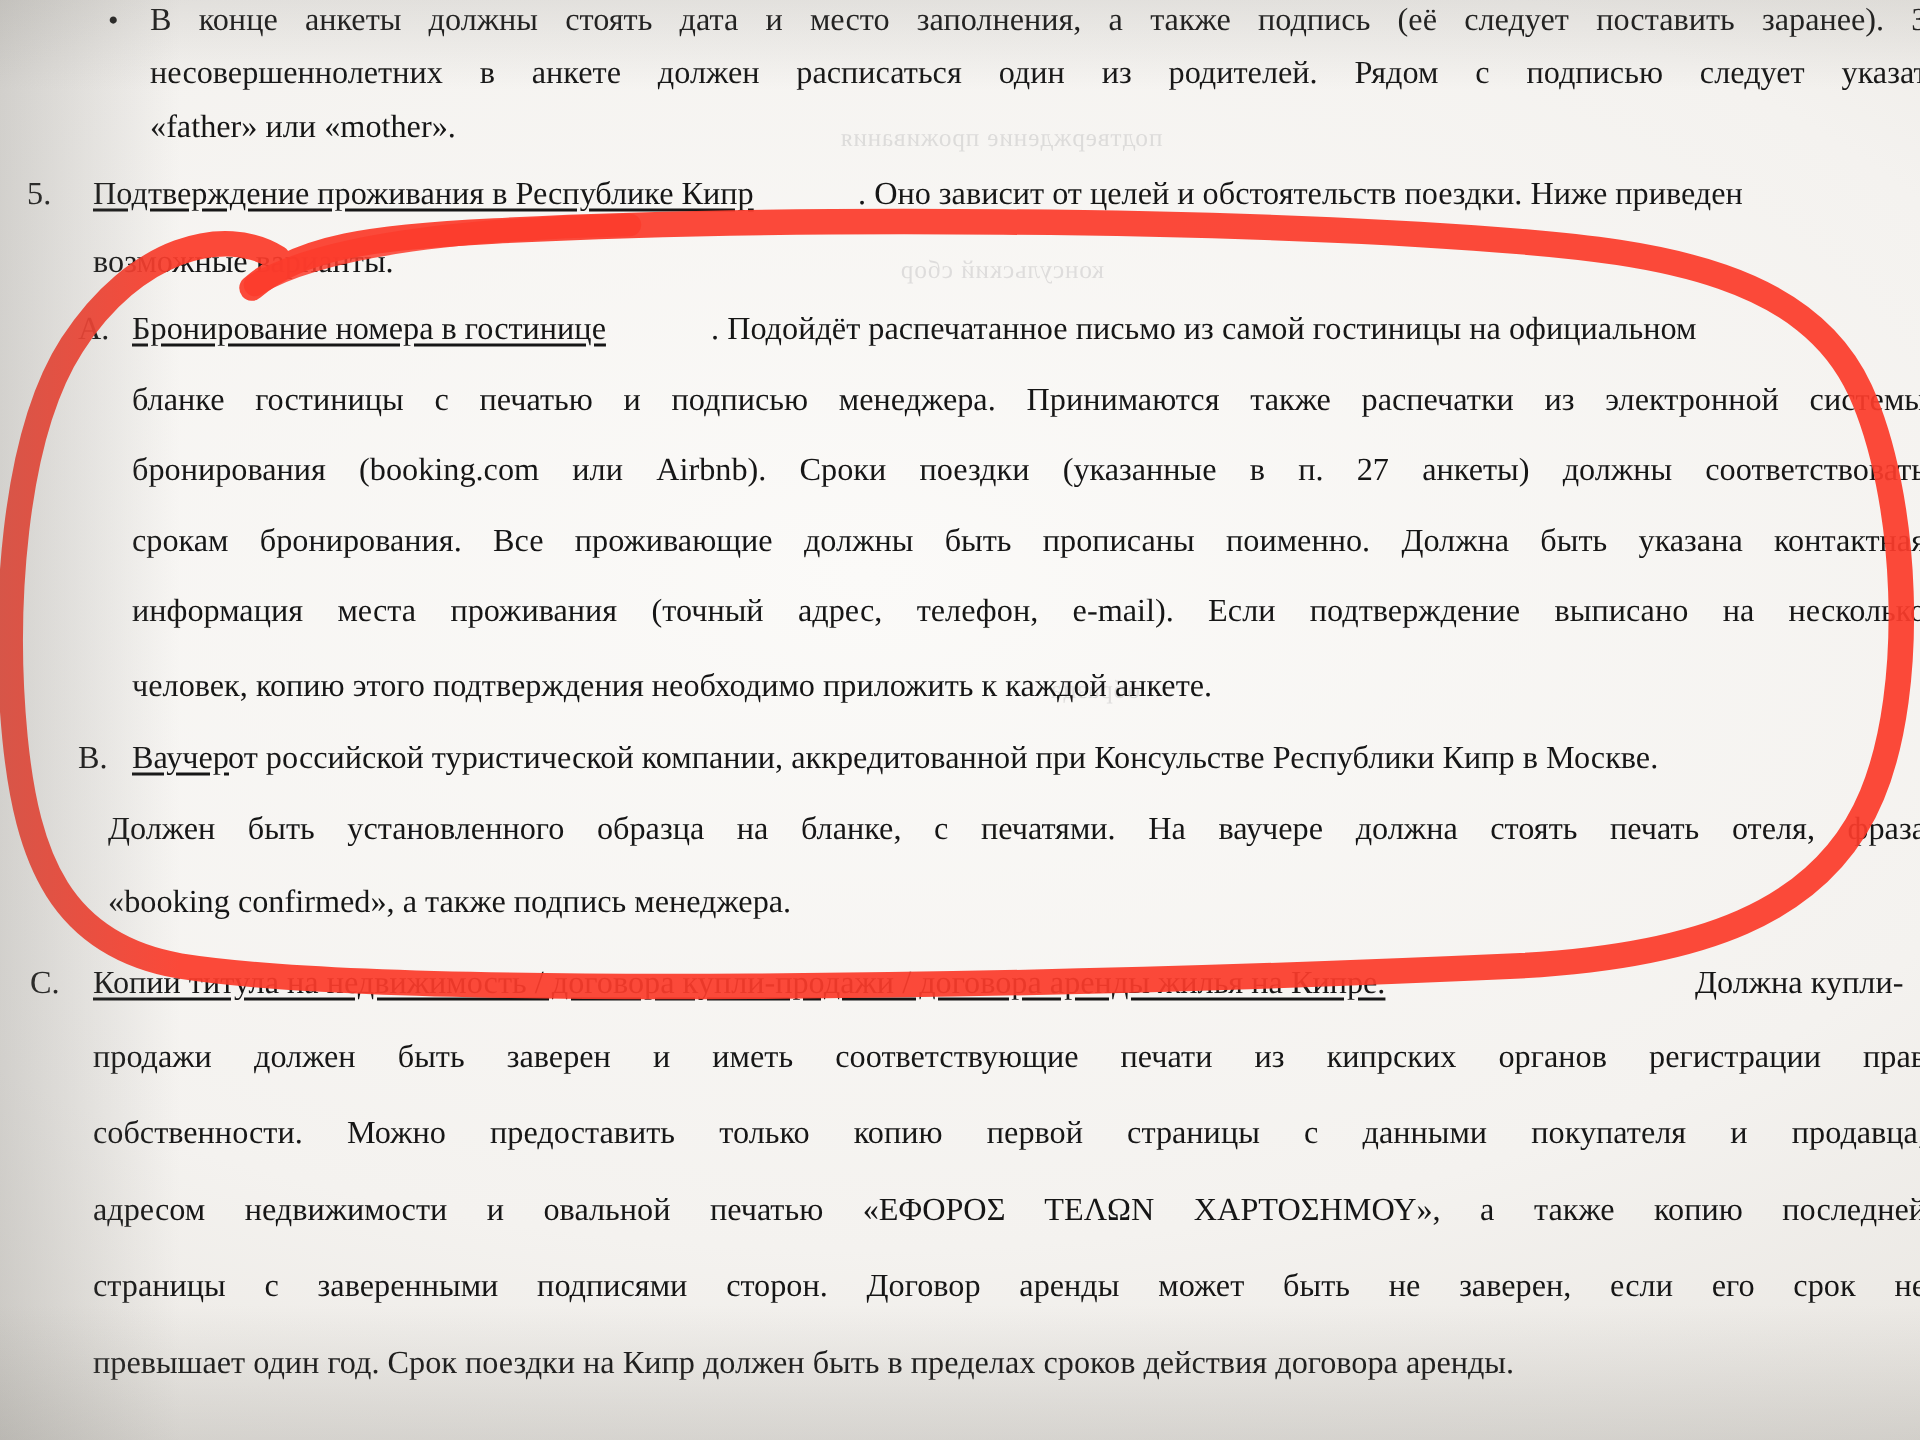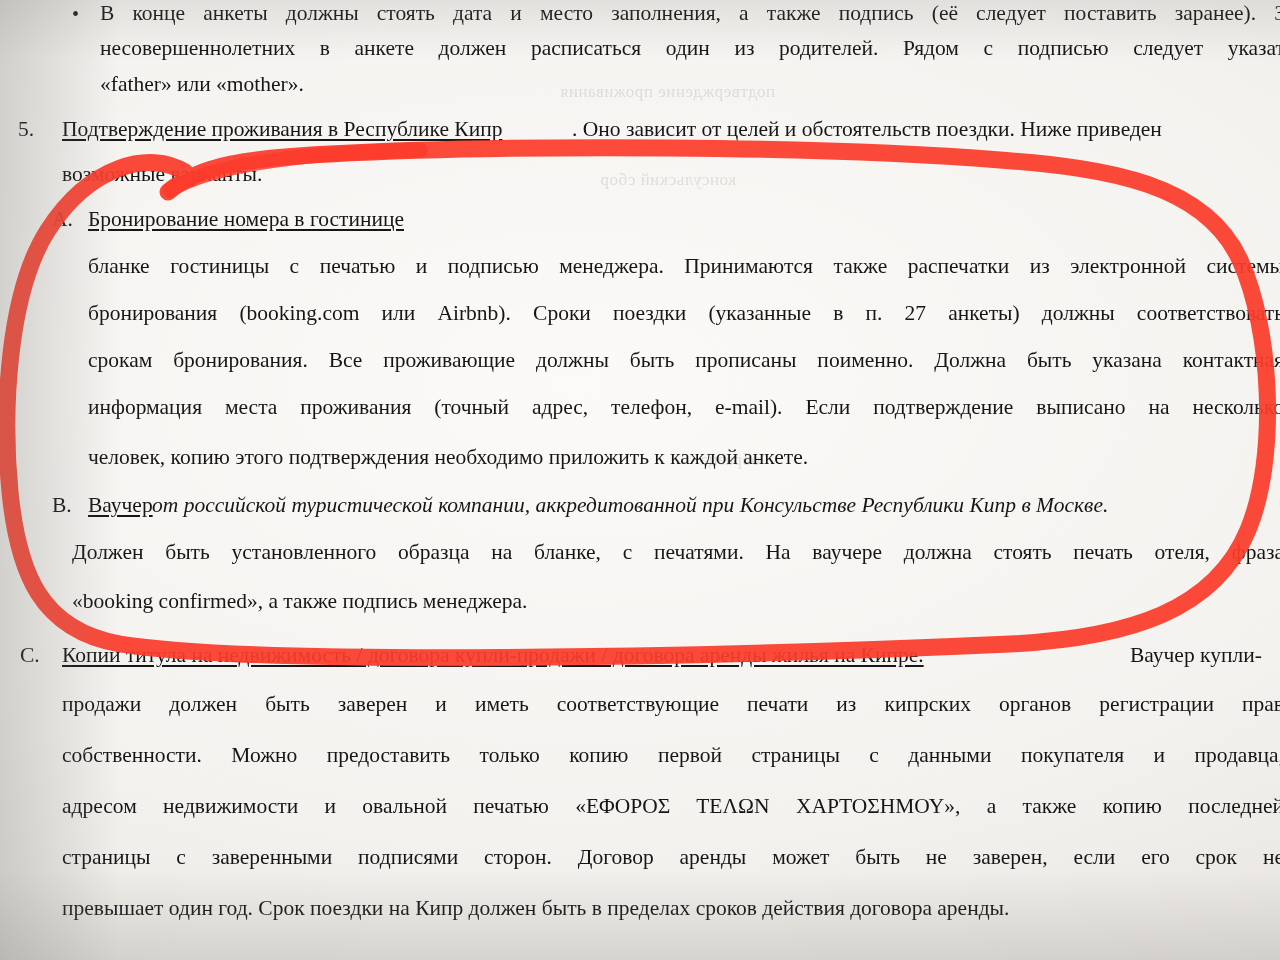--- a/index.html
+++ b/index.html
@@ -111,35 +111,36 @@
     <div class="just" style="left:100px; top:38px; width:1185px;">несовершеннолетних в анкете должен расписаться один из родителей. Рядом с подписью следует указат</div>
     <div class="line" style="left:100px; top:74px;">«father» или «mother».</div>
 
     <span class="marker" style="left:18px; top:119px;">5.</span>
     <span class="line u" style="left:62px; top:119px;">Подтверждение проживания в Республике Кипр</span>
     <span class="line" style="left:572px; top:119px;text-align:center;">. Оно зависит от целей и обстоятельств поездки. Ниже приведен</span>
     <div class="line" style="left:62px; top:164px;">возможные варианты.</div>
 
     <span class="marker" style="left:52px; top:209px;">A.</span>
     <span class="line u" style="left:88px; top:209px;">Бронирование номера в гостинице</span>
+    <span class="line" style="left:474px; top:209px;">. Подойдёт распечатанное письмо из самой гостиницы на официальном</span>
     <div class="just" style="left:88px; top:256px; width:1196px;">бланке гостиницы с печатью и подписью менеджера. Принимаются также распечатки из электронной системы</div>
     <div class="just" style="left:88px; top:303px; width:1196px;">бронирования (booking.com или Airbnb). Сроки поездки (указанные в п. 27 анкеты) должны соответствовать</div>
     <div class="just" style="left:88px; top:350px; width:1196px;">срокам бронирования. Все проживающие должны быть прописаны поименно. Должна быть указана контактная</div>
     <div class="just" style="left:88px; top:397px; width:1196px;">информация места проживания (точный адрес, телефон, e-mail). Если подтверждение выписано на несколько</div>
     <div class="line" style="left:88px; top:447px;">человек, копию этого подтверждения необходимо приложить к каждой анкете.</div>
 
     <span class="marker" style="left:52px; top:495px;">B.</span>
     <span class="line u" style="left:88px; top:495px;">Ваучер</span>
-    <span class="line" style="left:152px; top:495px;font-style:italic;"> от российской туристической компании, аккредитованной при Консульстве Республики Кипр в Москве.</span>
+    <span class="line" style="left:152px; top:495px;"> от российской туристической компании, аккредитованной при Консульстве Республики Кипр в Москве.</span>
     <div class="just" style="left:72px; top:542px; width:1212px;">Должен быть установленного образца на бланке, с печатями. На ваучере должна стоять печать отеля, фраза</div>
     <div class="line" style="left:72px; top:591px;">«booking confirmed», а также подпись менеджера.</div>
 
     <span class="marker" style="left:20px; top:645px;">C.</span>
     <span class="line u" style="left:62px; top:645px;">Копии титула на недвижимость / договора купли-продажи / договора аренды жилья на Кипре.</span>
-    <span class="line" style="left:1130px; top:645px;"> Ваучер купли-</span>
+    <span class="line" style="left:1130px; top:645px;"> Должна купли-</span>
     <div class="just" style="left:62px; top:694px; width:1222px;">продажи должен быть заверен и иметь соответствующие печати из кипрских органов регистрации прав</div>
     <div class="just" style="left:62px; top:745px; width:1222px;">собственности. Можно предоставить только копию первой страницы с данными покупателя и продавца,</div>
     <div class="just" style="left:62px; top:796px; width:1222px;">адресом недвижимости и овальной печатью «ΕΦΟΡΟΣ ΤΕΛΩΝ ΧΑΡΤΟΣΗΜΟΥ», а также копию последней</div>
     <div class="just" style="left:62px; top:847px; width:1222px;">страницы с заверенными подписями сторон. Договор аренды может быть не заверен, если его срок не</div>
     <div class="line" style="left:62px; top:898px;">превышает один год. Срок поездки на Кипр должен быть в пределах сроков действия договора аренды.</div>
   </div>
 
   <div id="annotation">
     <svg width="1280" height="560" viewBox="0 0 1280 560" xmlns="http://www.w3.org/2000/svg" aria-hidden="true">
       <path d="M185 62

